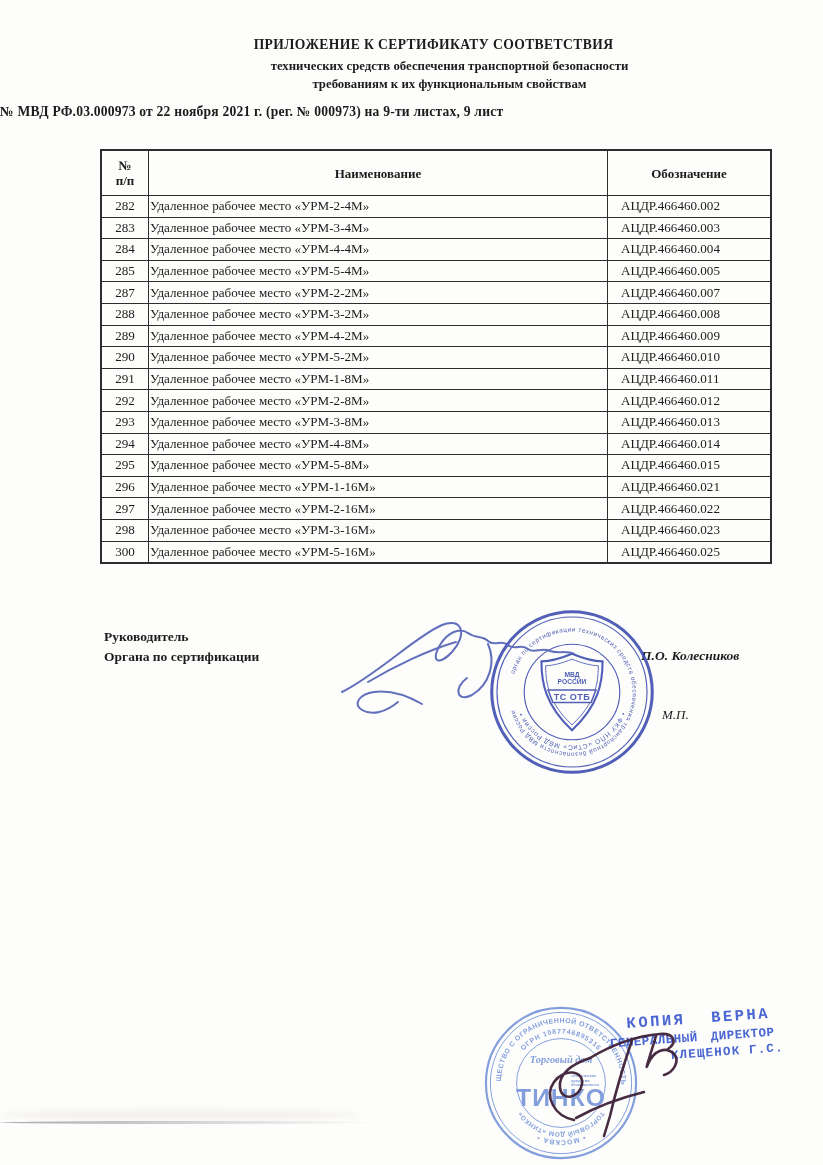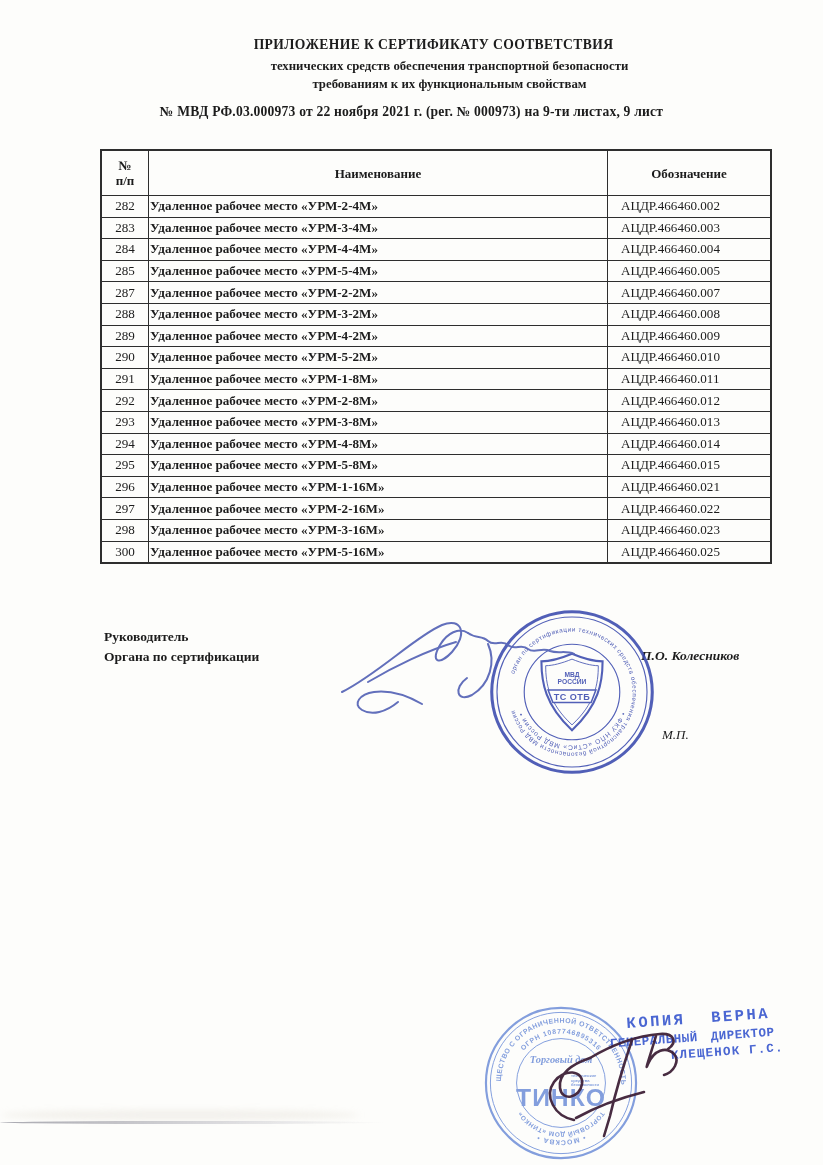--- a/index.html
+++ b/index.html
@@ -5,42 +5,42 @@
   html,body{margin:0;padding:0;background:#ffffff;}
   .page{
     position:relative;width:823px;height:1165px;overflow:hidden;
     background:#fdfdfb;color:#1c1c1c;
     font-family:"Liberation Serif", serif;
   }
   
   .title-block{position:absolute;top:37px;left:0;width:100%;text-align:center;padding-left:22px;}
   .title-line1{font-size:13.6px;font-weight:bold;letter-spacing:.4px;margin-bottom:4px;}
   .title-line2,.title-line3{font-size:12.8px;font-weight:bold;line-height:18px;margin-left:32px;}
-  .number-line{position:absolute;top:104px;left:0;width:100%;text-align:center;
+  .number-line{position:absolute;top:104px;left:0;width:100%;
     font-size:13.6px;font-weight:bold;letter-spacing:.2px;}
   
   table.items{position:absolute;left:100px;top:149px;width:660px;
     border-collapse:collapse;table-layout:fixed;}
   table.items th,table.items td{border:1.4px solid #2e2e2e;overflow:hidden;white-space:nowrap;}
   table.items{border:2.4px solid #2e2e2e;}
   th.col-num{width:44px;}
   th.col-name{width:456px;margin-top:38px;}
   th.col-desig{width:160px;}
   table.items th{font-size:13px;font-weight:bold;height:42px;text-align:center;
     vertical-align:middle;white-space:pre-line;line-height:15px;}
   table.items td{font-size:13.1px;height:18.6px;line-height:18px;vertical-align:middle;margin-left:44px;}
   td.c-num{text-align:center;}
-  td.c-name{font-weight:bold;}
+  td.c-name{}
   td.c-desig{padding-left:13px;}
   
   .role-block{position:absolute;left:104px;top:627px;
     font-size:13.5px;font-weight:bold;line-height:20px;}
   .signer-name{position:absolute;left:641px;top:648px;
     font-size:13.5px;font-weight:bold;font-style:italic;text-align:right;}
-  .seal-note{position:absolute;left:662px;top:707px;font-size:13px;font-style:italic;margin-top:20px;}
+  .seal-note{position:absolute;left:662px;top:707px;font-size:13px;font-style:italic;}
   
   .mvd-stamp{position:absolute;left:486px;top:606px;color:var(--mvd-stamp,#3a4aae);opacity:.88;}
   .tinko-stamp{position:absolute;left:482px;top:1004px;color:var(--tinko-stamp,#6e8ed8);opacity:.85;}
   .sig-blue{position:absolute;left:338px;top:612px;color:var(--sig-blue,#5a68b8);}
   .sig-dark{position:absolute;left:536px;top:1022px;color:var(--sig-dark,#3f2138);}
   .copy-stamp{position:absolute;left:612px;top:1016px;width:215px;
     transform:rotate(-4deg);transform-origin:left top;
     color:var(--copy-stamp,#4a66d2);font-family:"Liberation Mono", monospace;font-weight:bold;}
   .copy-line1{font-size:15.5px;letter-spacing:2.5px;word-spacing:14px;margin-left:14px;}
   .copy-line2{font-size:12.5px;letter-spacing:.5px;word-spacing:5px;margin-top:3px;margin-left:-4px;}

